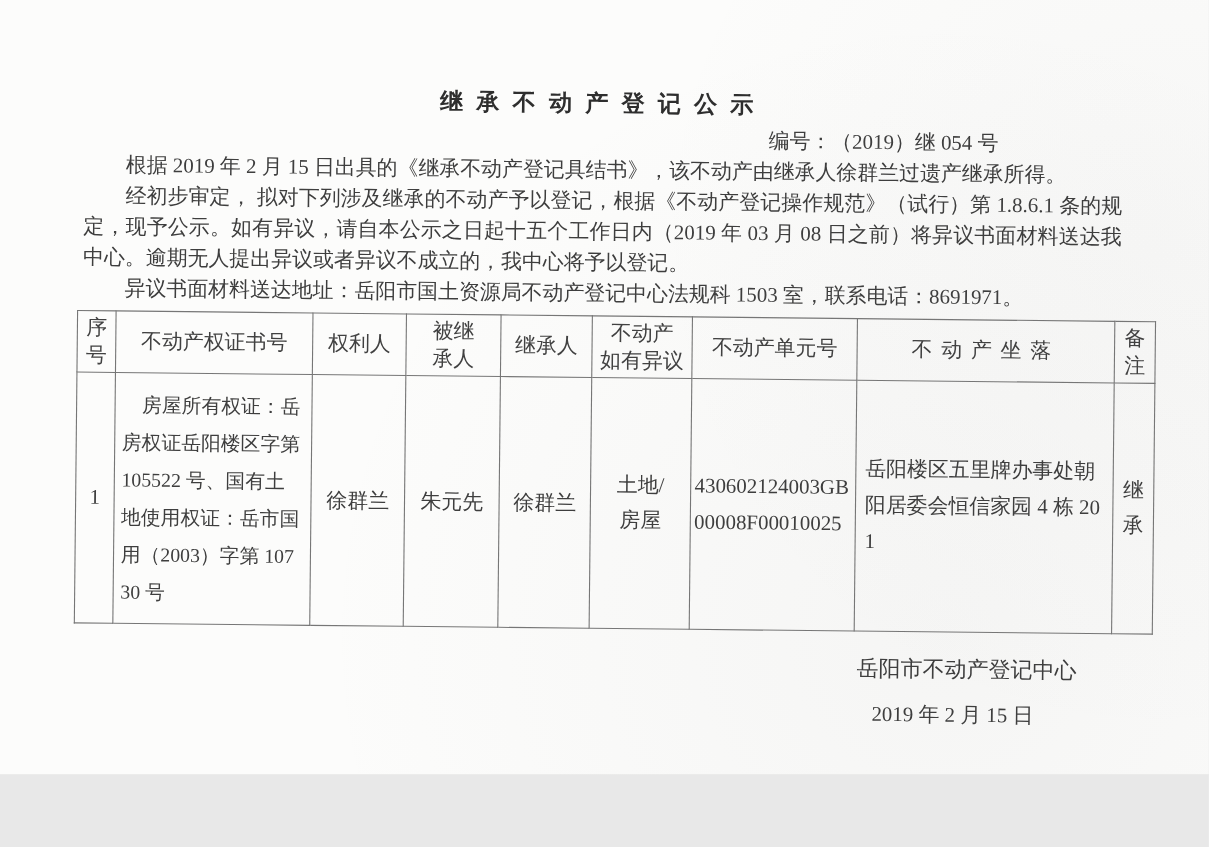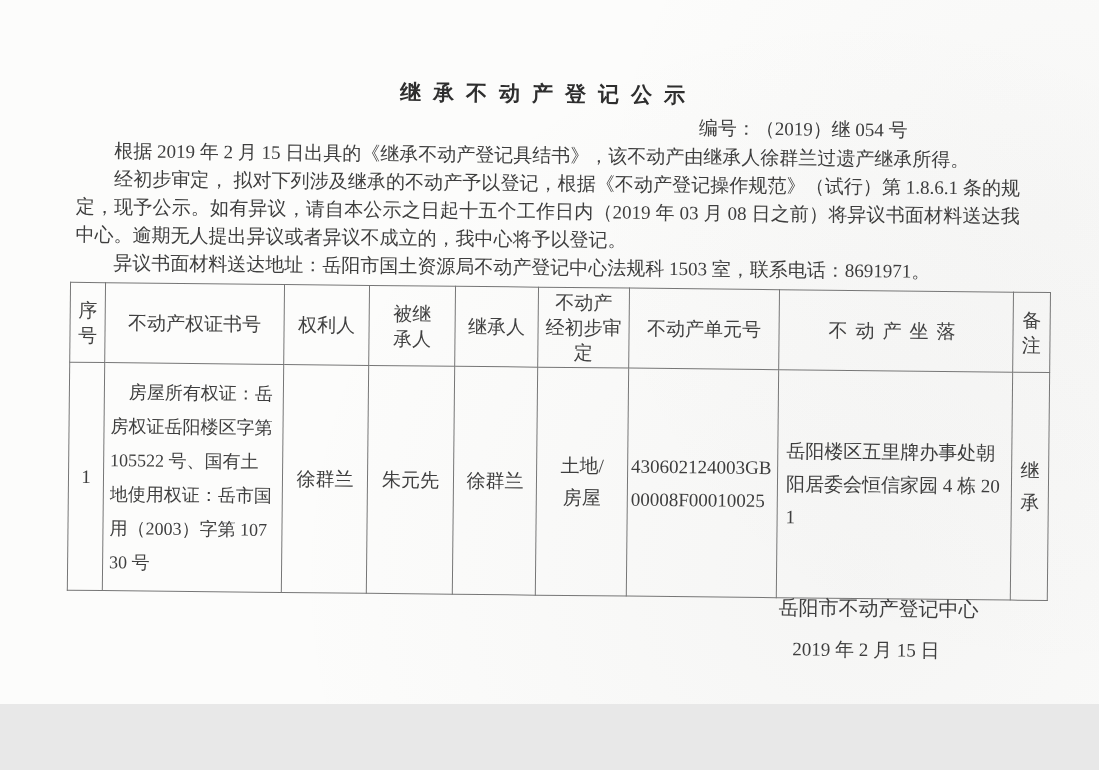--- a/index.html
+++ b/index.html
@@ -106,21 +106,21 @@
         <thead>
           <tr>
             <th>序
 号</th>
             <th>不动产权证书号</th>
             <th>权利人</th>
             <th>被继
 承人</th>
             <th>继承人</th>
             <th>不动产
-经初步审定</th>
+如有异议</th>
             <th>不动产单元号</th>
             <th class="loc-h">不动产坐落</th>
             <th>备
 注</th>
           </tr>
         </thead>
         <tbody>
           <tr>
             <td>1</td>
             <td class="cert">房屋所有权证：岳房权证岳阳楼区字第 105522 号、国有土地使用权证：岳市国用（2003）字第 10730 号</td>

